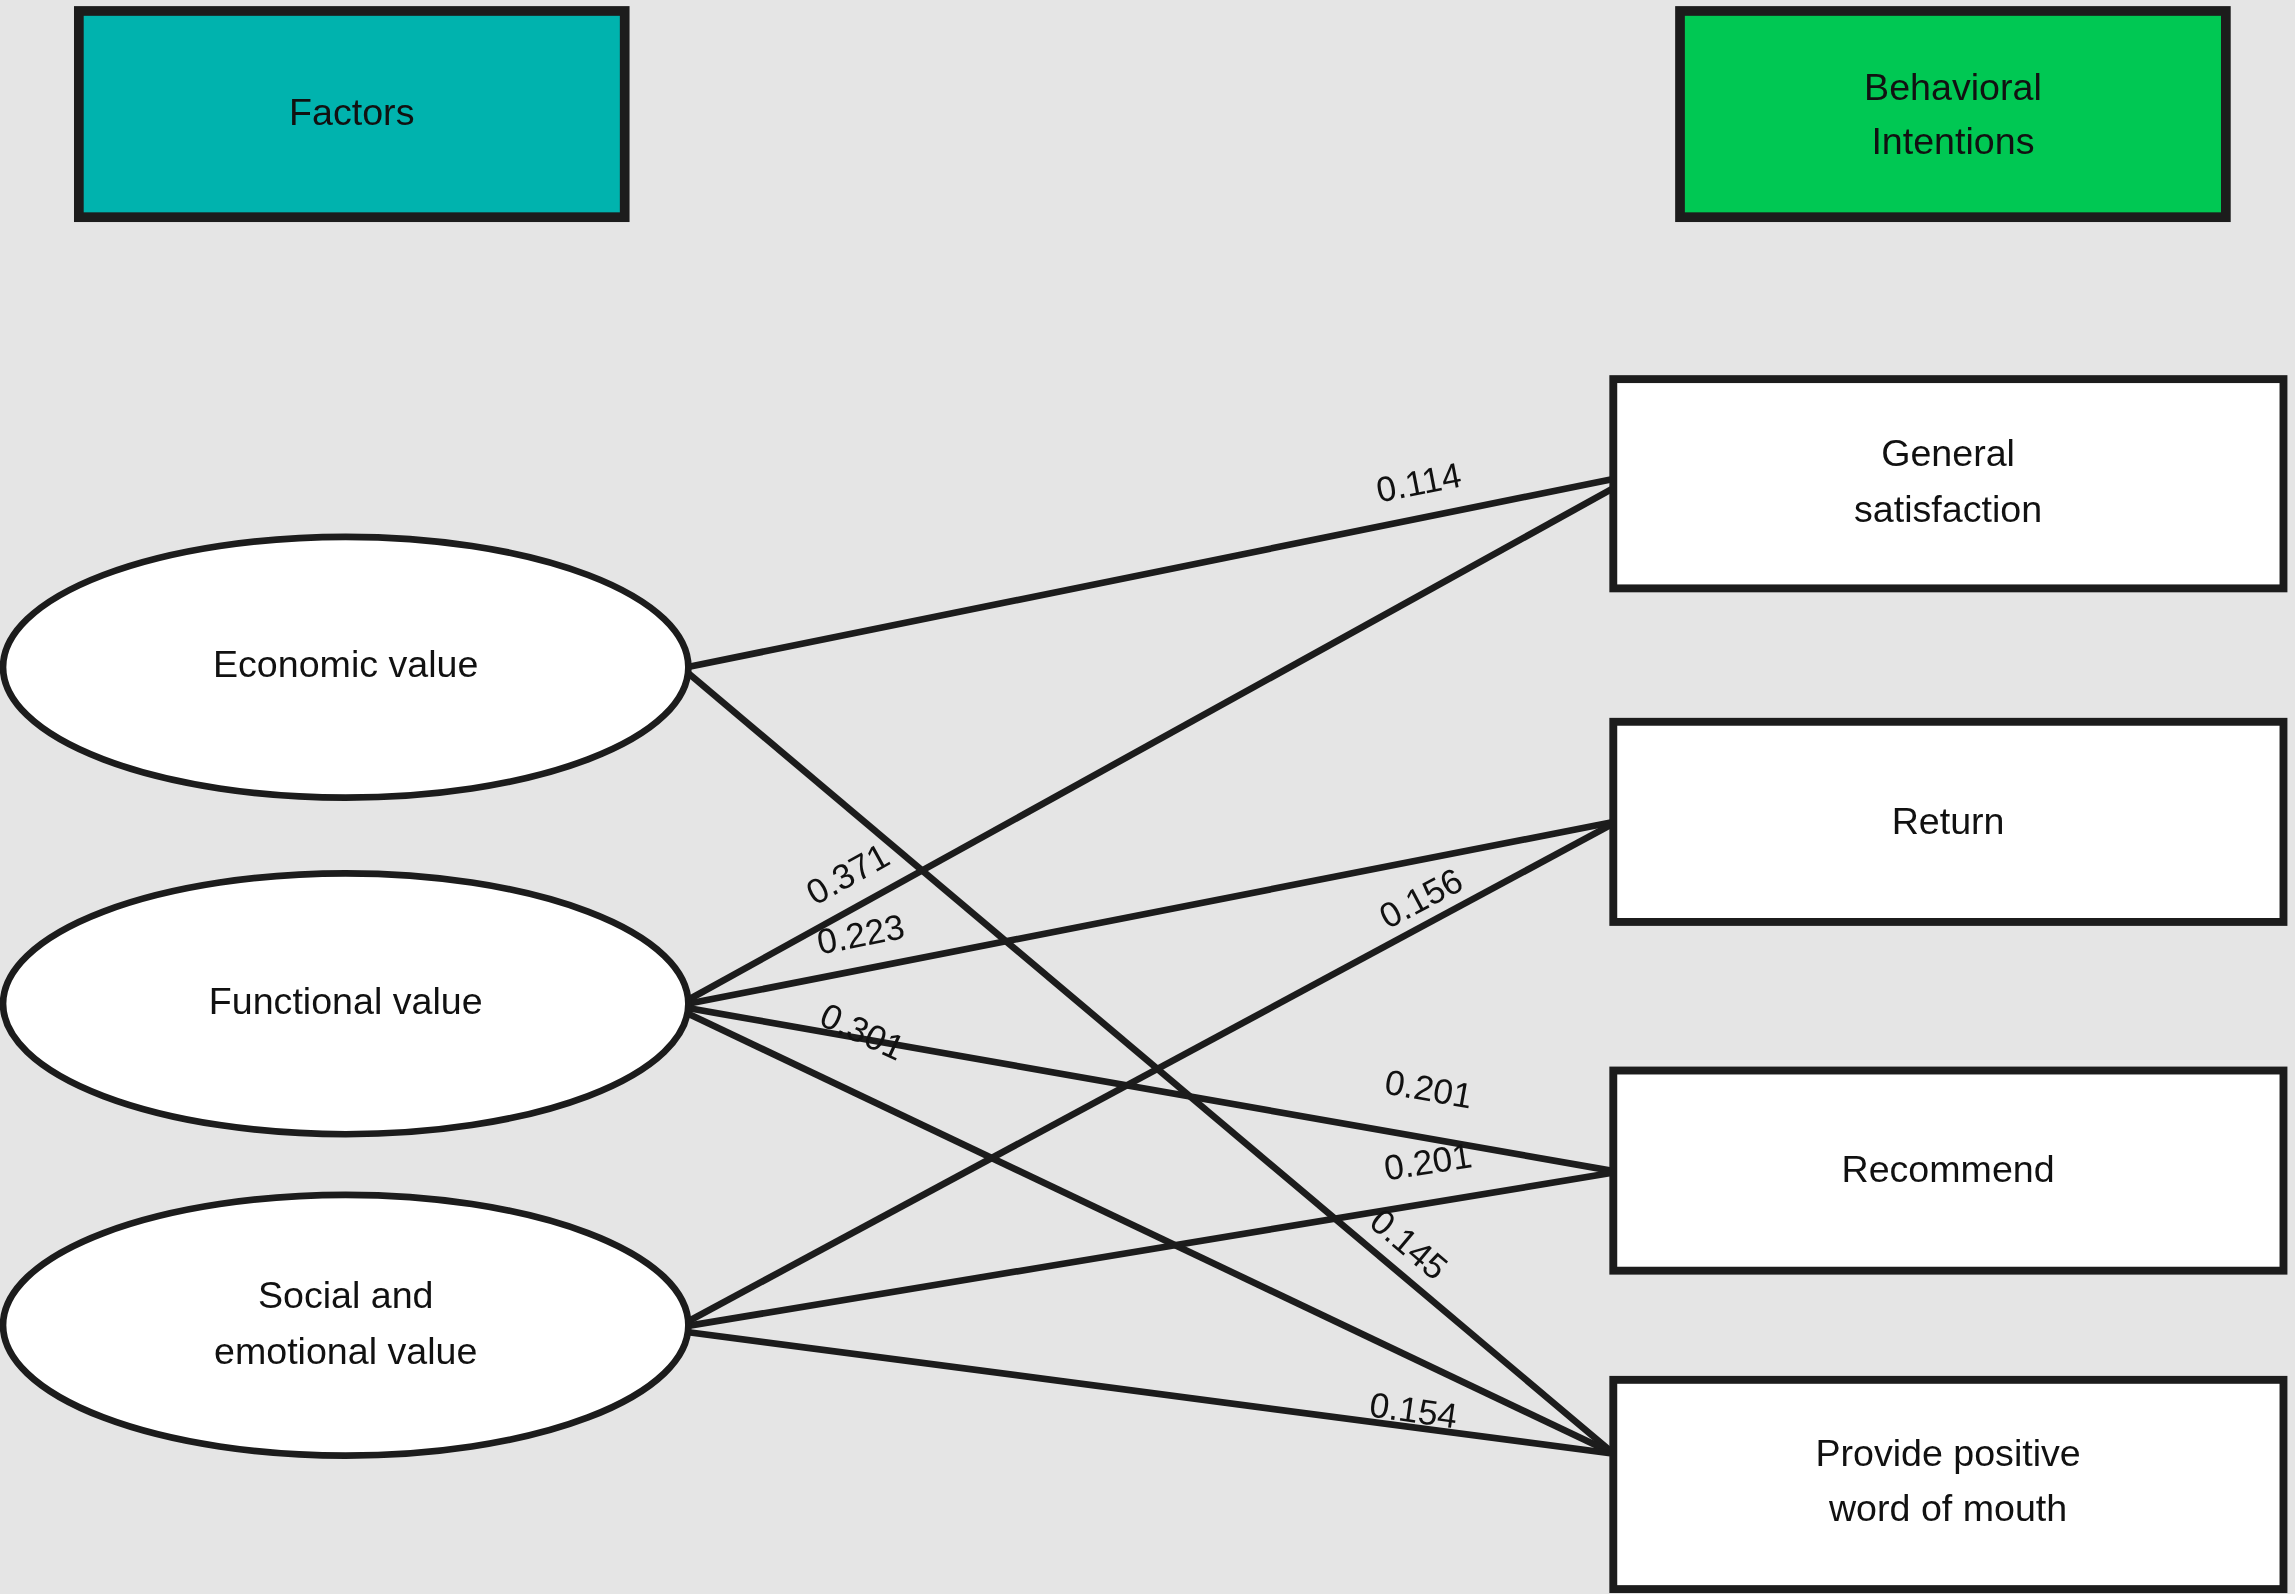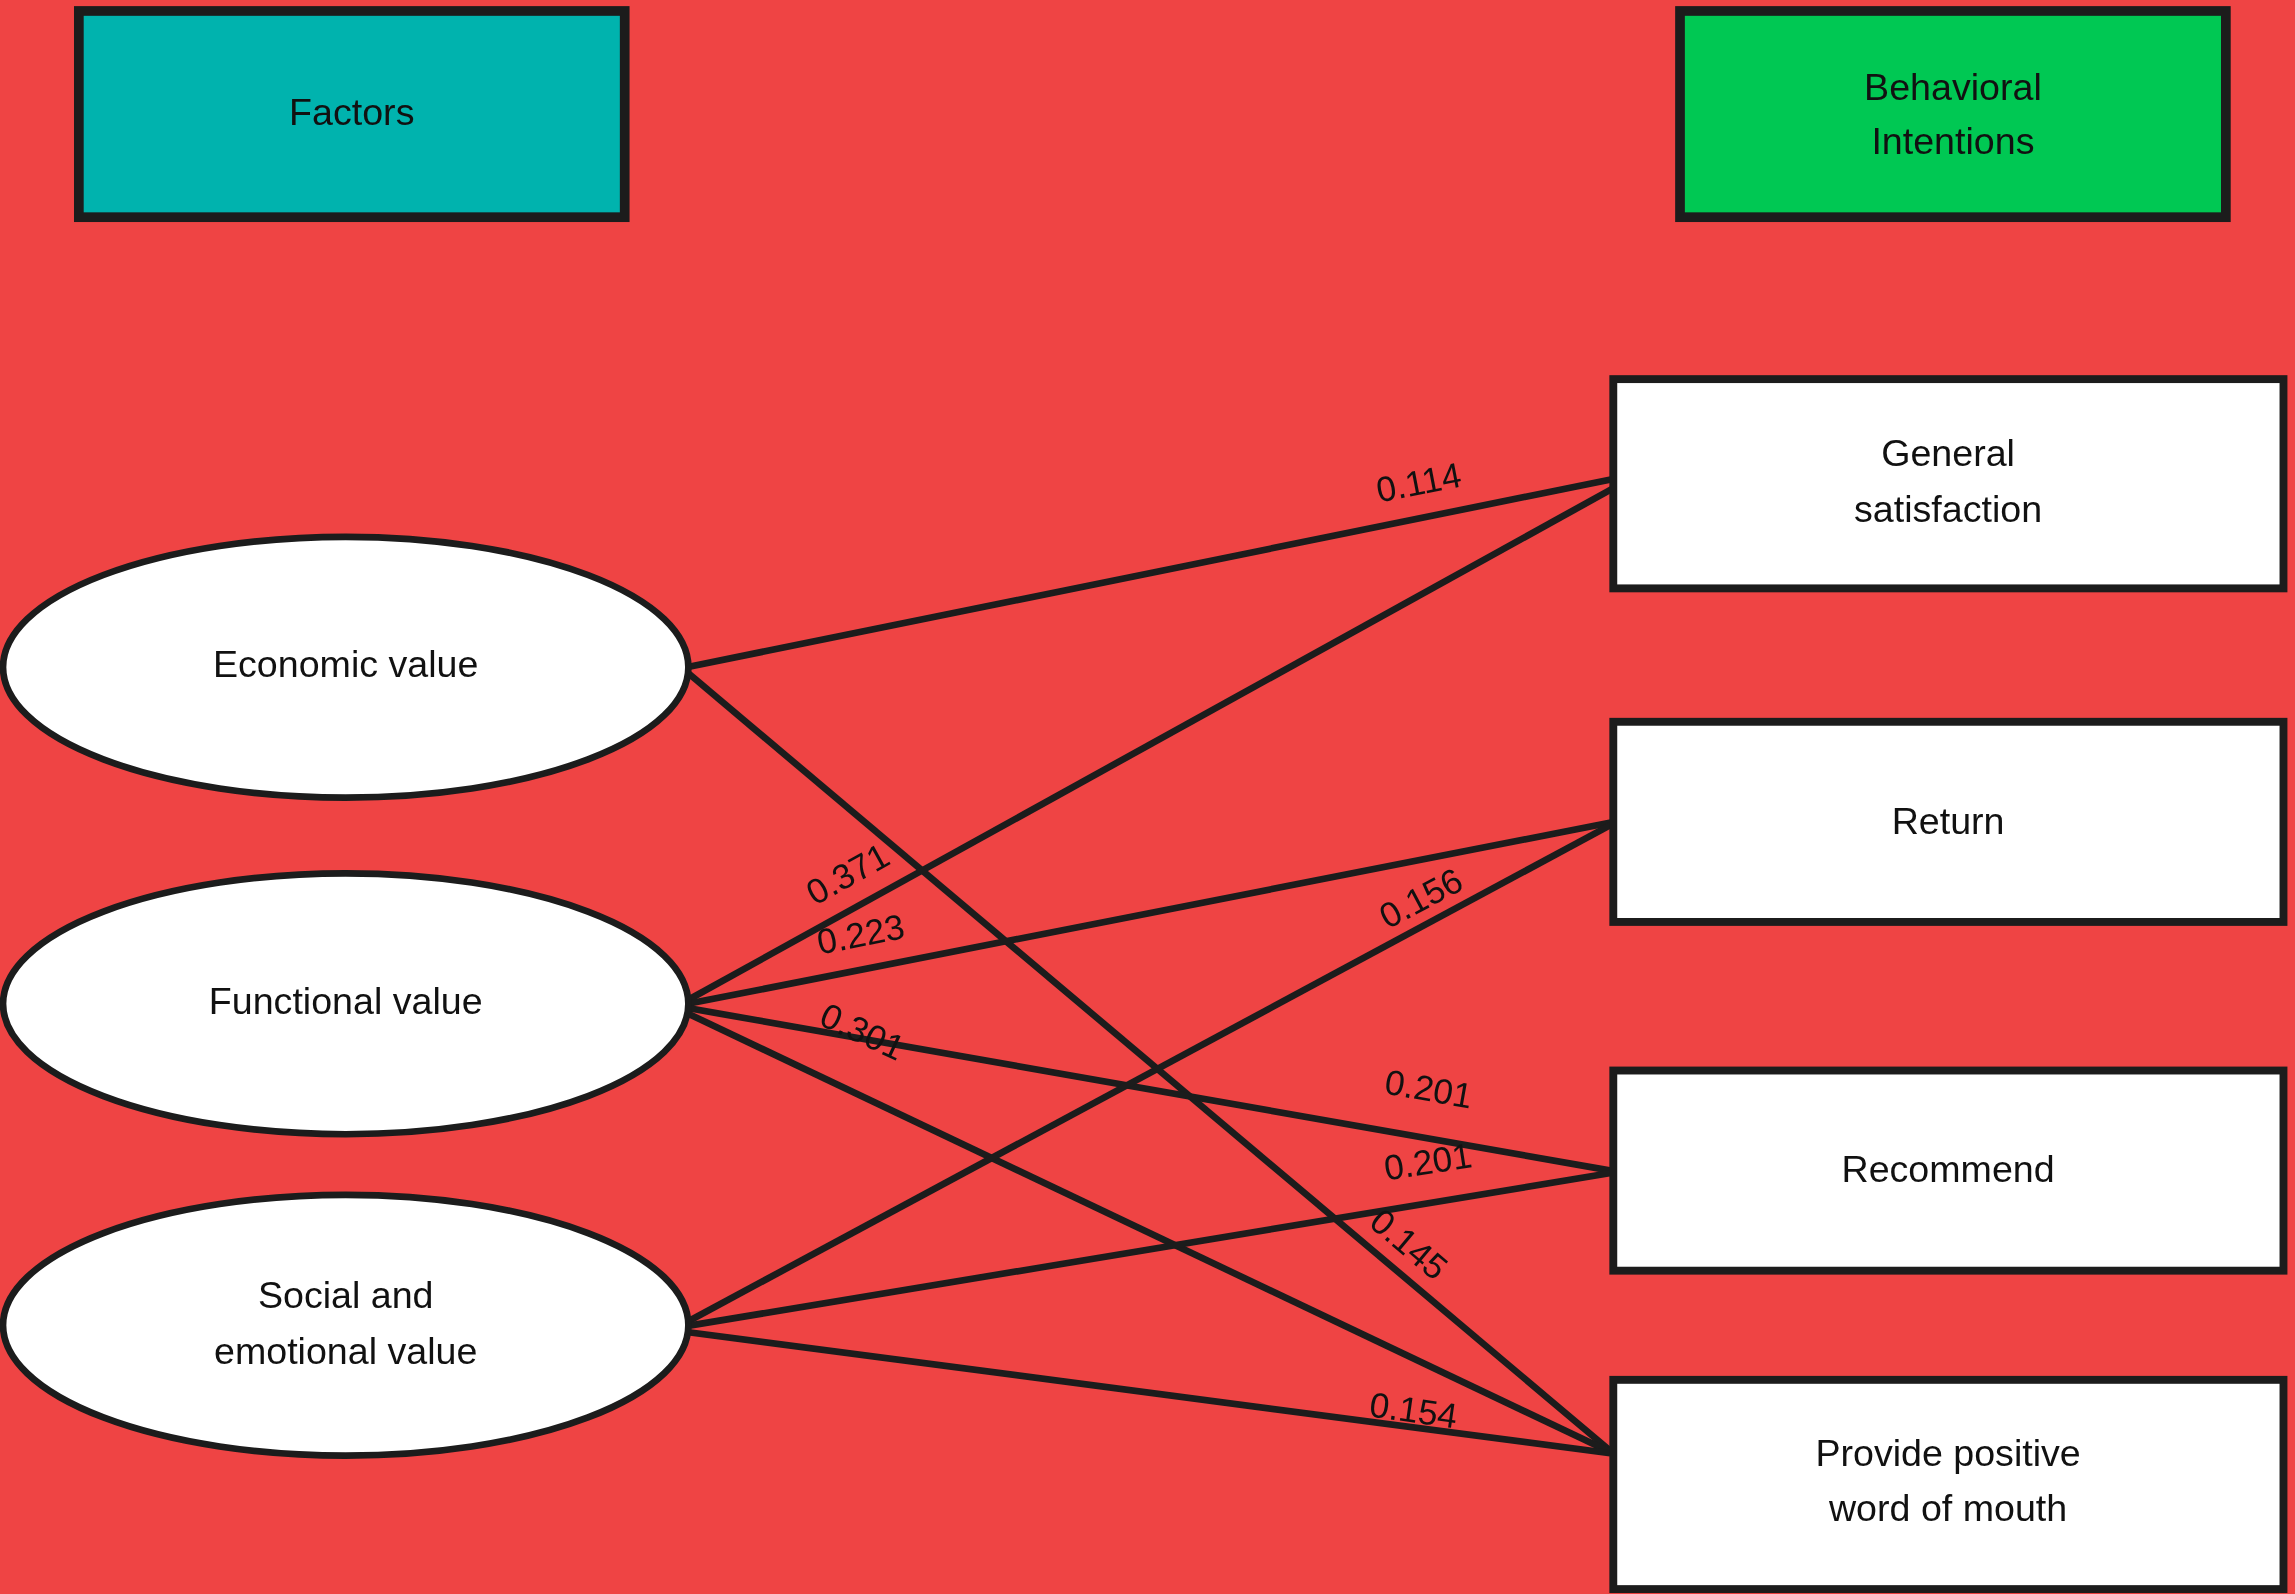--- a/index.html
+++ b/index.html
@@ -1,17 +1,17 @@
 <!DOCTYPE html>
 <html style="font-size:9.7px"><head>
 <meta charset="utf-8">
 <style>
   html,body{margin:0;padding:0;background:#ffffff;}
   body{width:2295px;height:1594px;font-family:"Liberation Sans",sans-serif;}
-  #stage{position:relative;width:2295px;height:1594px;overflow:hidden;background:#ef4444;}
+  #stage{position:relative;width:2295px;height:1594px;overflow:hidden;background:#e5e5e5;}
   svg#diagram{position:absolute;left:0;top:0;width:2295px;height:1594px;}
   .node-label{
     font-family:"Liberation Sans",sans-serif;
     font-size:62px;
     fill:#111111;
     text-anchor:middle;
     dominant-baseline:middle;
   }
   .hdr-label{
     font-family:"Liberation Sans",sans-serif;

